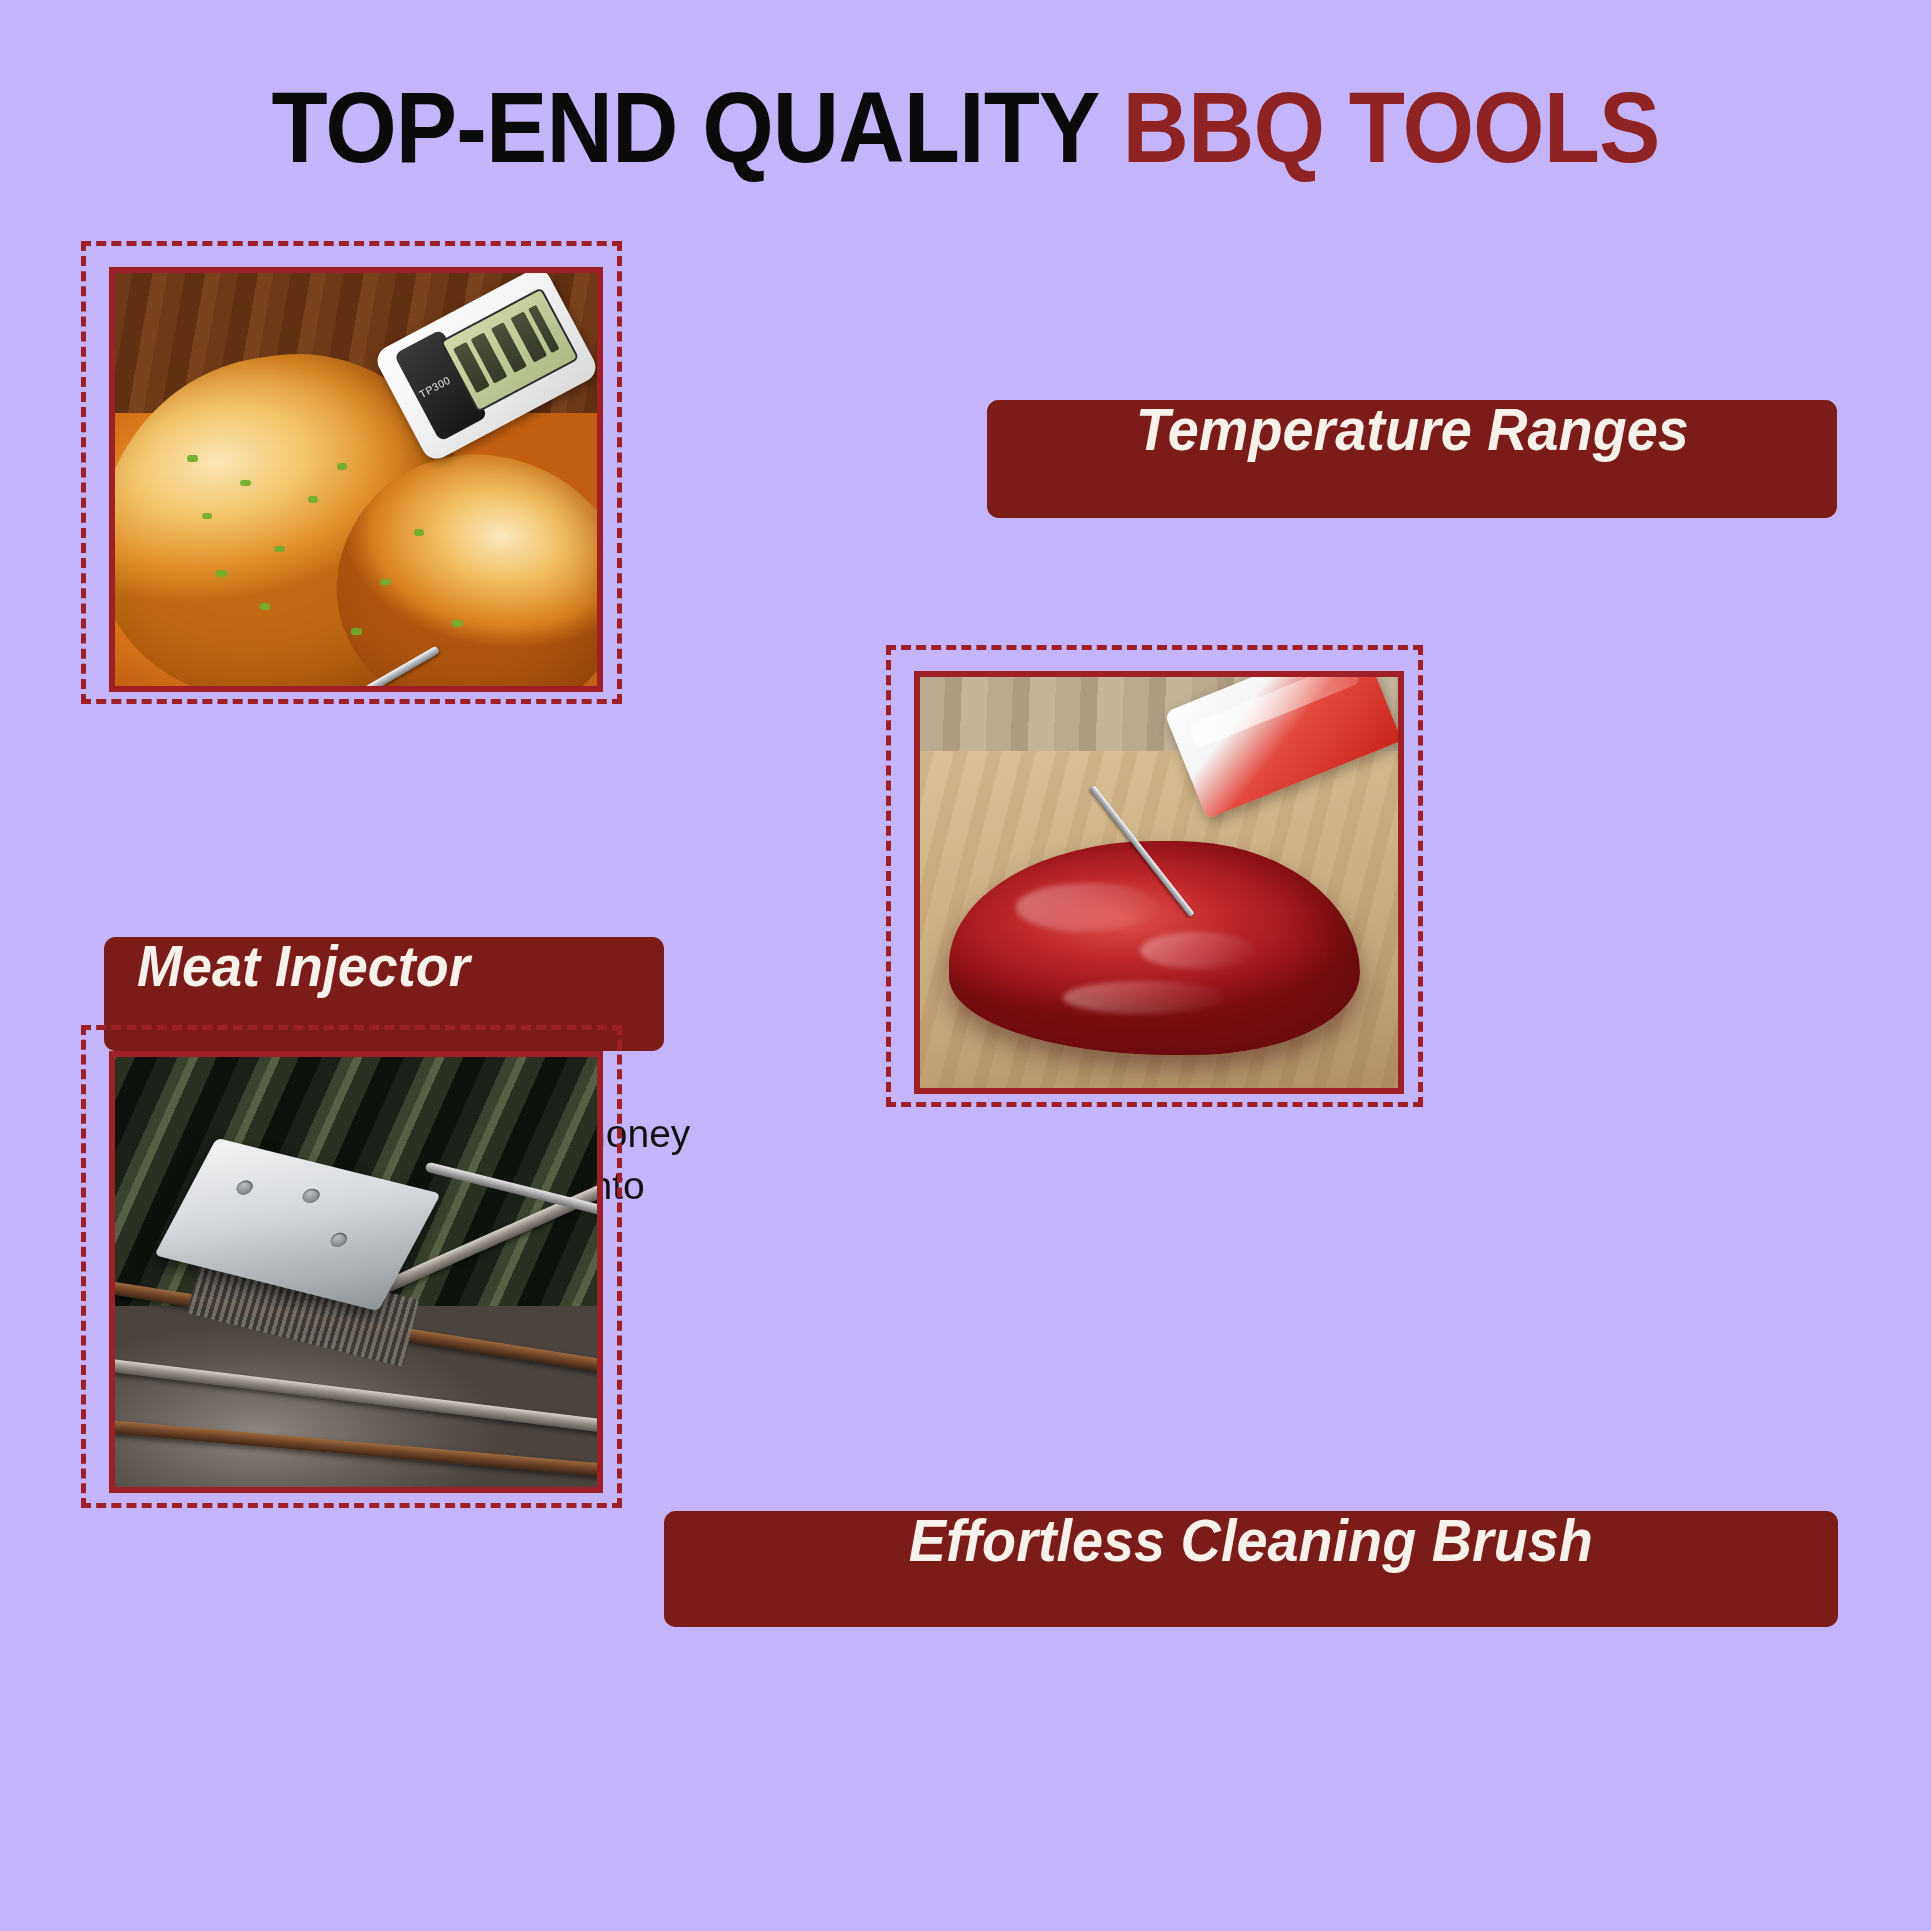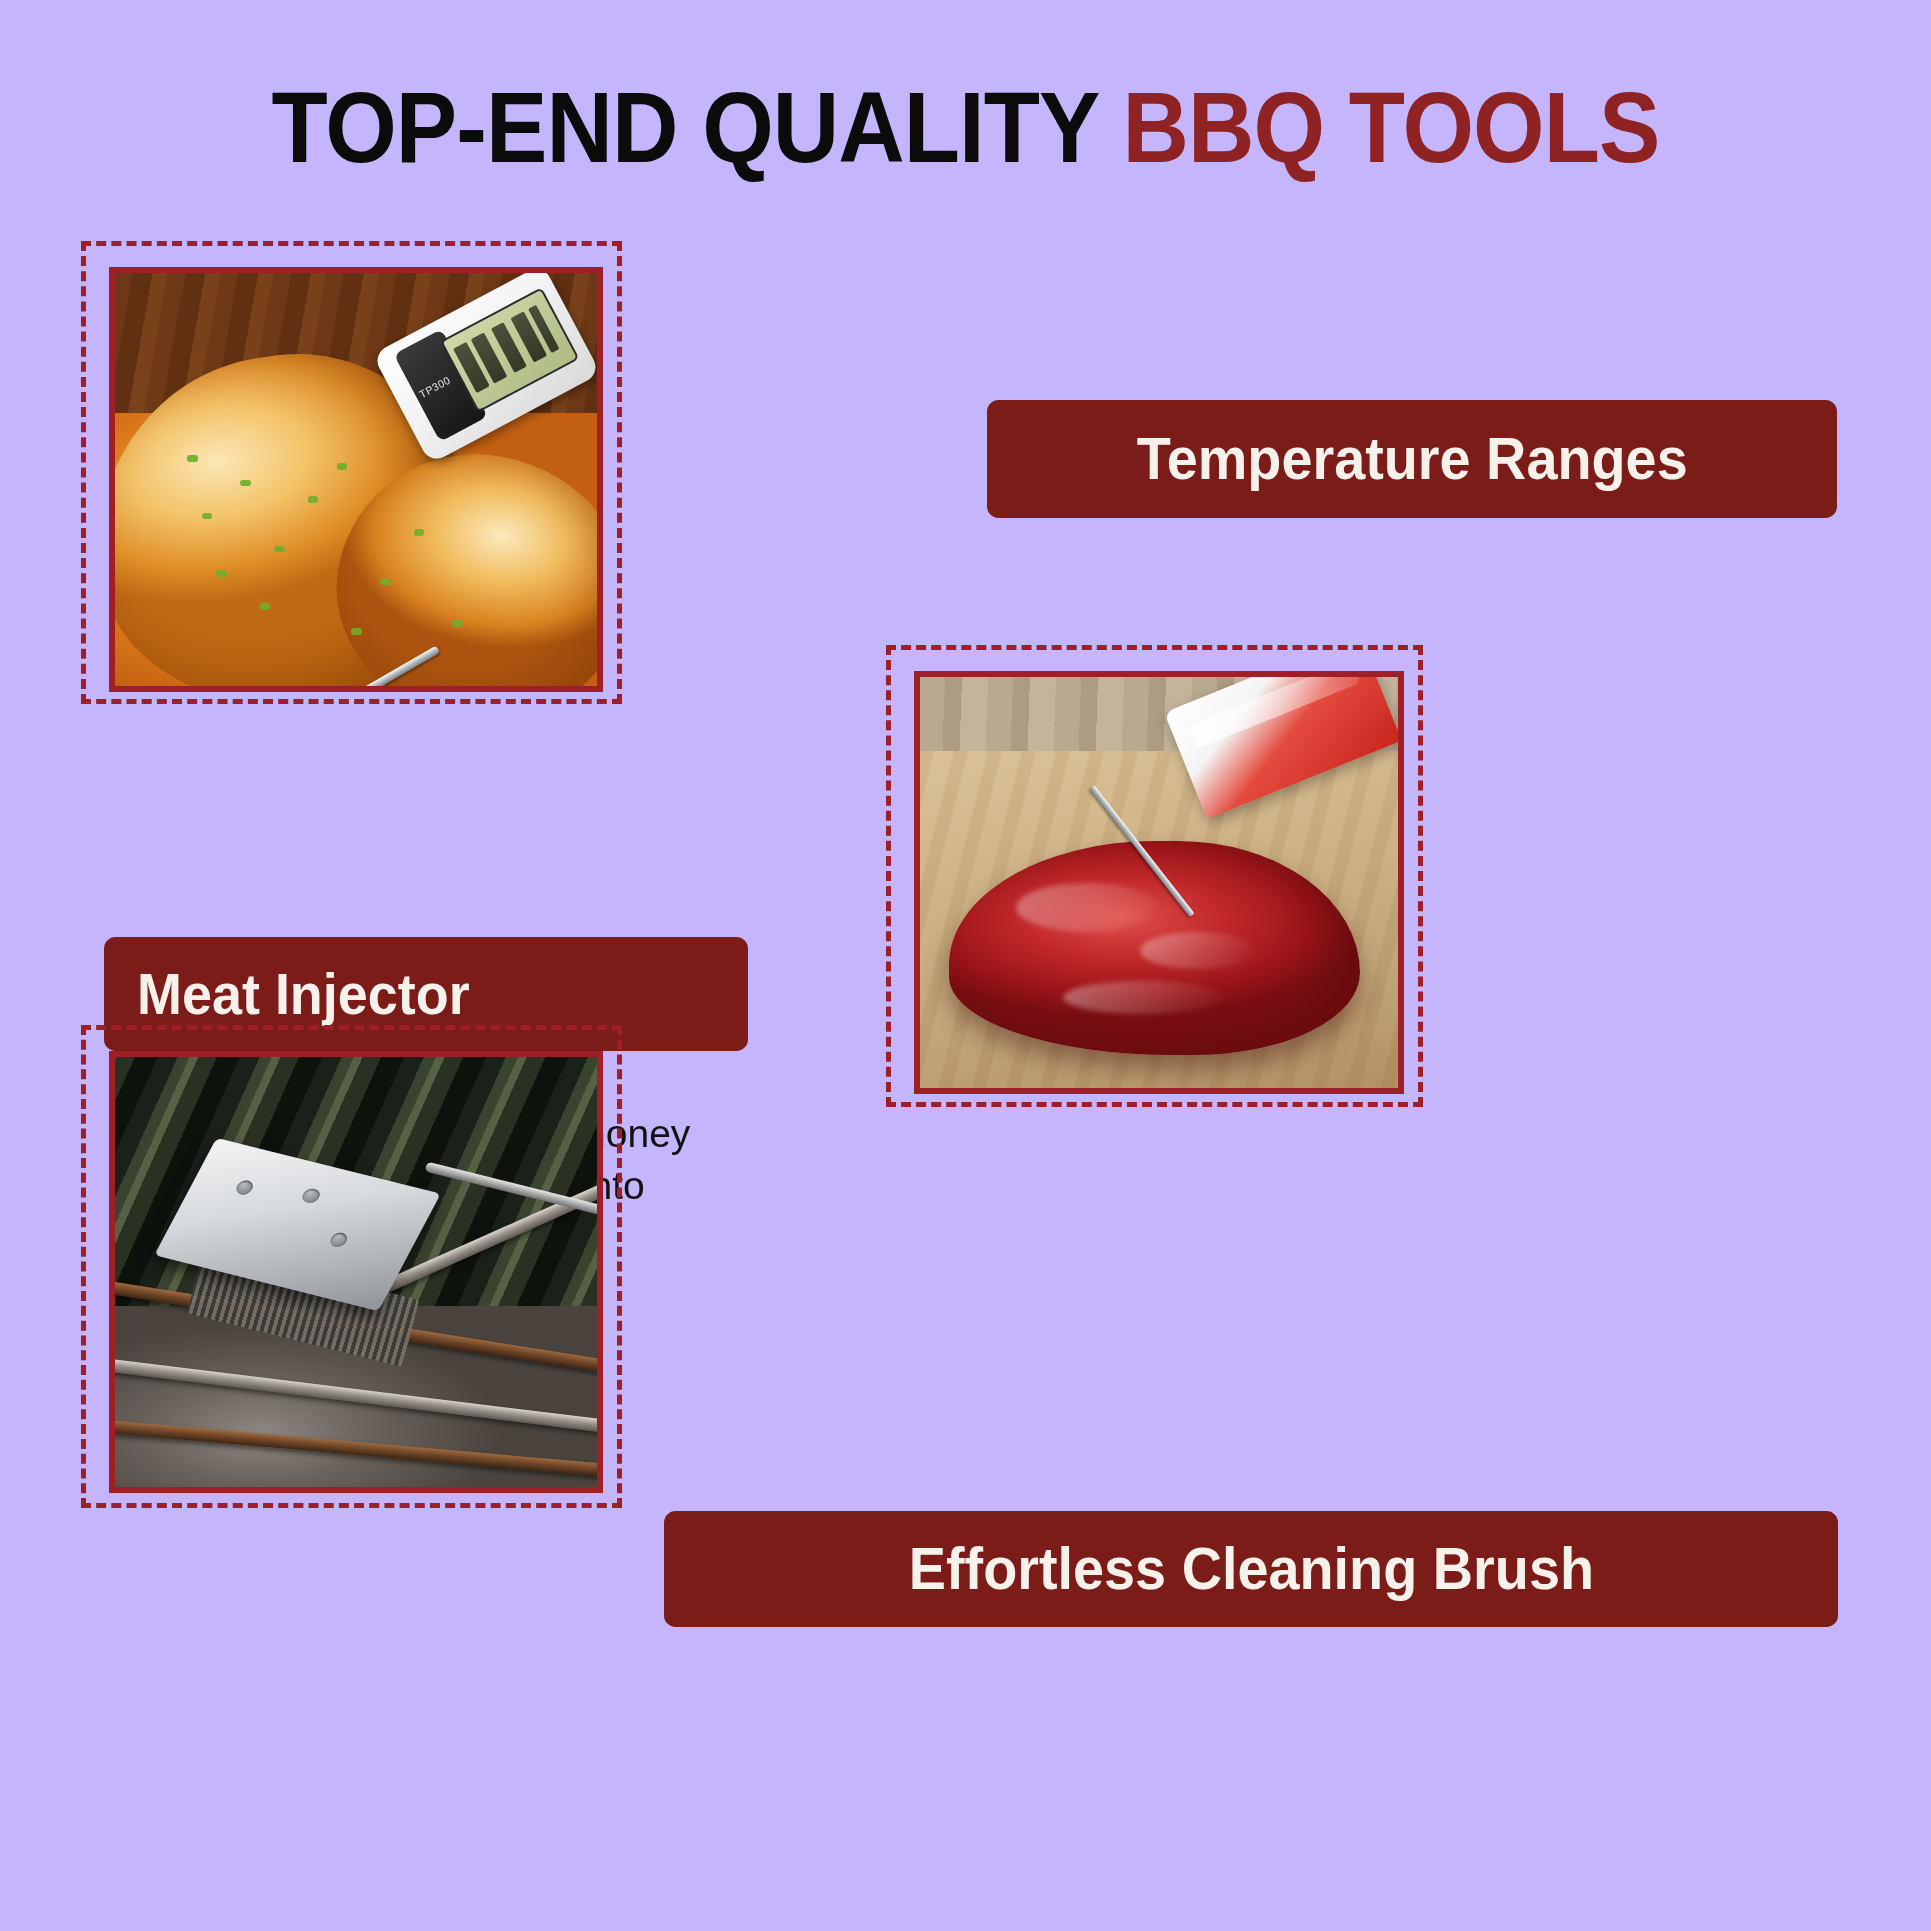--- a/index.html
+++ b/index.html
@@ -42,22 +42,22 @@
     background:#ccc;
   }
   .photo-inner{position:absolute;inset:0;overflow:hidden;}
 
   
   .banner{
     position:absolute;
     background:#7c1c19;
     border-radius:11.6px;
     display:flex;
-    align-items:center;
     box-sizing:border-box;
+    font-style:italic;
   }
   .banner .btxt{
     color:#f7f1ec;
     font-weight:bold;
     line-height:1;
     white-space:nowrap;
     transform:scaleX(0.93);
     transform-origin:left center;
   }
   .banner.center .btxt{transform-origin:center center;}
@@ -312,21 +312,21 @@
         </div>
       </div>
     </div>
   </div>
 
   <div class="banner center" style="left:987px;top:400px;width:850px;height:118px;justify-content:center;">
     <span class="btxt" style="font-size:60px;">Temperature Ranges</span>
   </div>
 
 
-  <div class="banner" style="left:104px;top:937px;width:644px;height:114px;padding-left:33px;">
+  <div class="banner" style="left:104px;top:937px;width:560px;height:114px;padding-left:33px;">
     <span class="btxt" style="font-size:58px;">Meat Injector</span>
   </div>
 
   <div class="body-copy" style="left:118px;top:1108px;width:695px;">Inject seasoning like garlic/honey
 butter, red wine/rum, brine into
 home-cured meats.</div>
 
   <div class="frame" style="left:886px;top:645px;width:537px;height:462px;">
     <div class="photo" style="left:23px;top:21px;width:490px;height:423px;">
       <div class="photo-inner">

